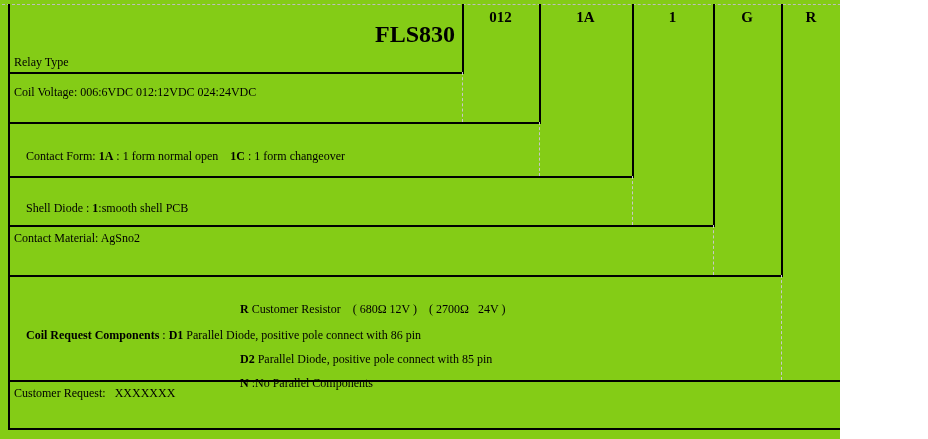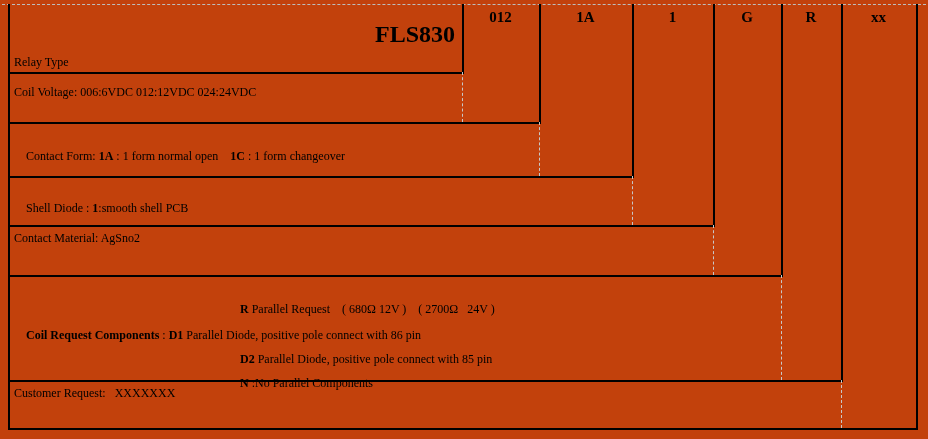--- a/index.html
+++ b/index.html
@@ -1,19 +1,19 @@
 <!DOCTYPE html>
 <html><head>
 <meta charset="utf-8">
 <style>
   html,body{margin:0;padding:0;background:#ffffff;}
   .canvas{
     position:relative;
-    width:928px;height:439px;
-    background:#c2410c;
+    width:840px;height:439px;
+    background:#84cc16;
     font-family:"Liberation Serif","DejaVu Serif",serif;
     color:#000;
     overflow:hidden;
   }
   .hl{position:absolute;height:0;border-top:2px solid #000;}
   .vl{position:absolute;width:0;border-left:2px solid #000;}
   .ghost-v{position:absolute;width:0;border-left:1px dashed #c8c8c8;}
   .ghost-h{position:absolute;height:0;border-top:1px dashed #bdbdbd;}
   .txt{position:absolute;font-size:12px;line-height:19px;white-space:pre;}
   .b{font-weight:bold;}
@@ -73,21 +73,21 @@
     <span>Contact Form: </span><span class="b">1A</span><span> : 1 form normal open </span><span class="b">1C</span><span> : 1 form changeover</span>
   </div>
 
   <div class="txt" style="left:14px;top:180px;">
     <span>Shell Diode : </span><span class="b">1</span><span>:smooth shell PCB</span>
   </div>
 
   <div class="txt" style="left:14px;top:229px;">Contact Material: AgSno2</div>
 
   <div class="txt" style="left:228px;top:281px;">
-    <span class="b">R</span><span> Parallel Request  ( 680Ω 12V )  ( 2700Ω  24V )</span>
+    <span class="b">R</span><span> Customer Resistor  ( 680Ω 12V )  ( 2700Ω  24V )</span>
   </div>
 
   <div class="txt" style="left:14px;top:307px;">
     <span class="b">Coil Request Components</span><span> : </span><span class="b">D1</span><span> Parallel Diode, positive pole connect with 86 pin</span>
   </div>
 
   <div class="txt" style="left:228px;top:331px;text-align:center;">
     <span class="b">D2</span><span> Parallel Diode, positive pole connect with 85 pin</span>
   </div>
 

